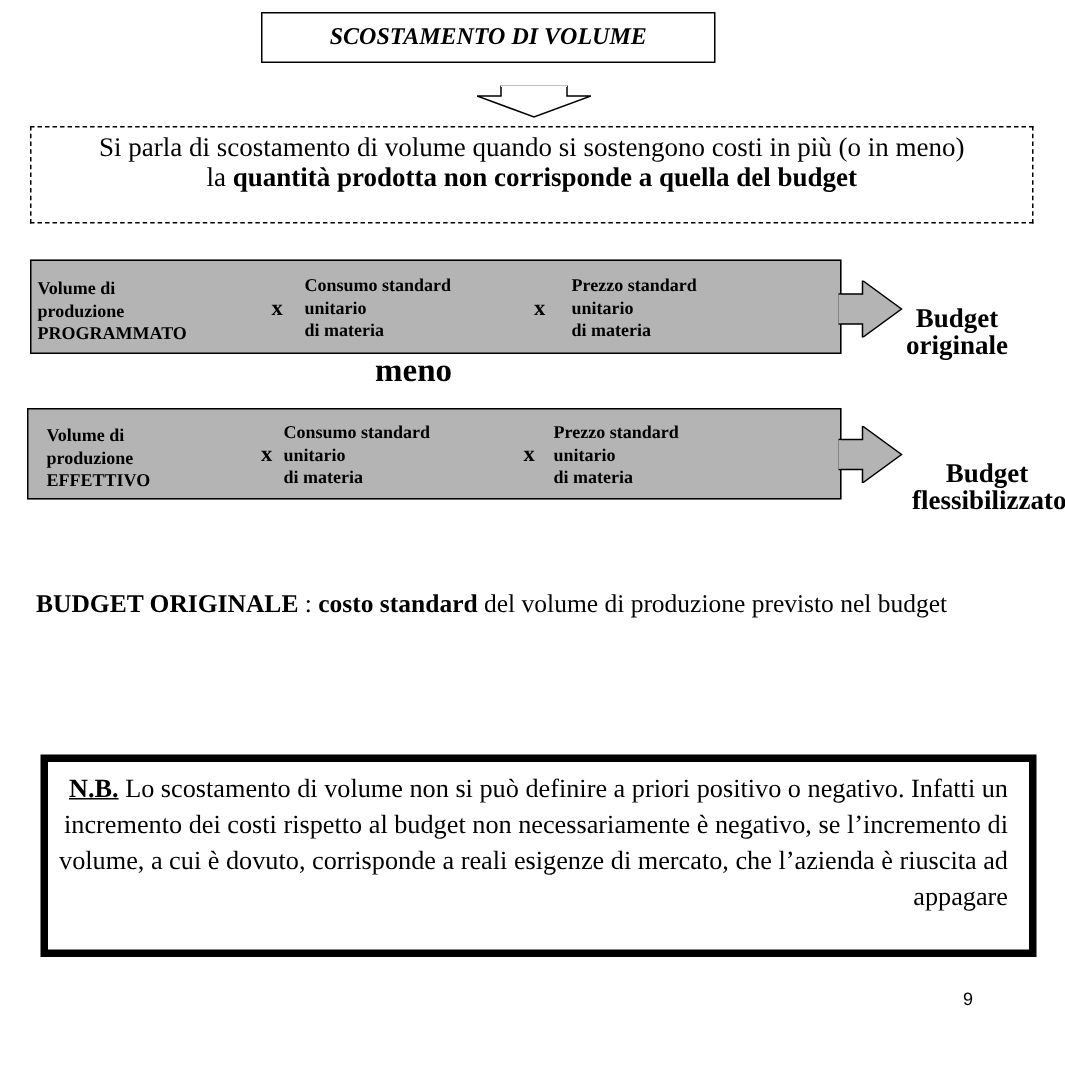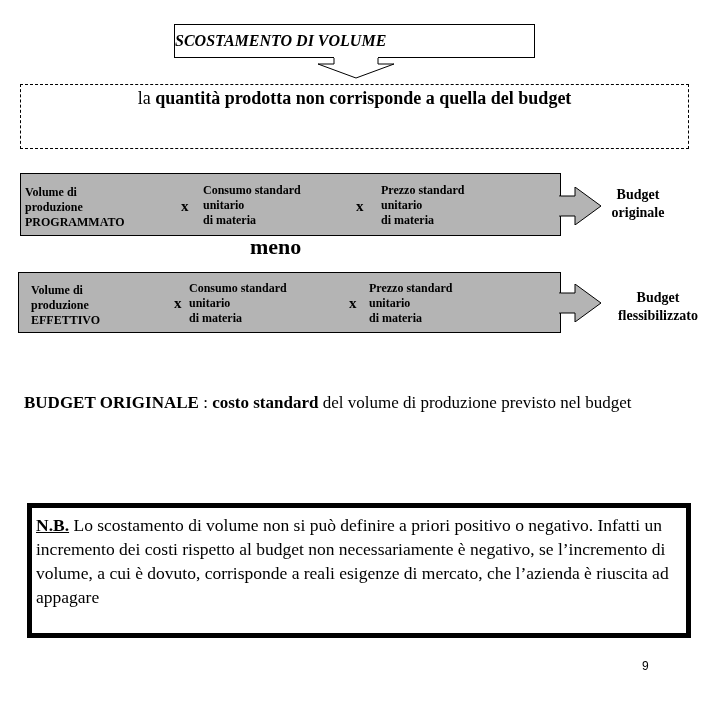--- a/index.html
+++ b/index.html
@@ -1,68 +1,69 @@
 <!DOCTYPE html>
 <html><head>
 <meta charset="utf-8">
 <style>
   html, body { margin:0; padding:0; background:#ffffff; }
   body { width:710px; height:720px; position:relative; overflow:hidden;
          font-family:"Liberation Serif", "DejaVu Serif", serif; color:#000; }
   .abs { position:absolute; }
 
   
-  .title-box { left:174px; top:24px; width:361px; height:34px; border:1px solid #000;
-               background:#fff; display:flex; align-items:center; 
+  .title-box { left:174px; top:8px; width:303px; height:34px; border:1px solid #000;
+               background:#fff; display:flex; align-items:center; justify-content:center;
                font-style:italic; font-weight:bold; font-size:16px; box-sizing:border-box; }
   .title-arrow { left:318px; top:57px; }
 
   
   .dashed-box { left:20px; top:84px; width:669px; height:65px; border:1px dashed #000;
                 box-sizing:border-box; text-align:center; font-size:18px; line-height:20px;
                 padding-top:3px; }
   .dashed-box b { font-weight:bold; }
 
   
   .formula { background:#b4b4b4; border:1px solid #000; box-sizing:border-box; }
   .row1 { left:20px; top:173px; width:541px; height:63px; }
   .row2 { left:18px; top:272px; width:543px; height:61px; }
   .cell { position:absolute; text-align:left; font-size:12px; line-height:15px; font-weight:bold; }
   .cell .n { font-weight:bold; }
   .op { position:absolute; font-size:15px; font-weight:bold; }
 
   .arrow-svg { position:absolute; }
-  .result-label { position:absolute; text-align:center; font-size:14px; font-weight:bold; line-height:18px; }
+  .result-label { position:absolute; text-align:center; font-size:18px; font-weight:bold; line-height:18px;margin-top:17px; }
 
   .meno { left:250px; top:234px; font-size:22px; font-weight:bold; }
 
   
   .defs { left:24px; top:393px; width:670px; font-size:17px; line-height:19px; }
   .defs p { margin:0 0 2px 0; }
 
   
   .nb-box { left:27px; top:503px; width:664px; height:135px; border:5px solid #000;
-            box-sizing:border-box; text-align:left; font-size:17.5px; line-height:24px;
+            box-sizing:border-box; text-align:right; font-size:17.5px; line-height:24px;
             padding:5px 14px 0 4px; }
   .nb-label { font-weight:bold; text-decoration:underline; }
 
   .page-num { left:642px; top:659px; font-family:"Liberation Sans", sans-serif; font-size:12px; }
 </style>
 </head>
 <body>
 
 <div class="abs title-box">
   <span>SCOSTAMENTO DI VOLUME</span>
 </div>
 <svg class="abs title-arrow" width="76" height="22" viewBox="0 0 76 22">
   <polygon points="16,0 16,7 0,7 38,21 76,7 60,7 60,0" fill="#fff" stroke="#000" stroke-width="1"></polygon>
   <line x1="16" y1="0" x2="60" y2="0" stroke="#fff" stroke-width="2"></line>
 </svg>
 
 <div class="abs dashed-box">
+  <div>Si parla di scostamento di volume quando si sostengono costi in più (o in meno)</div>
   <div><span>la </span><b>quantità prodotta non corrisponde a quella del budget</b></div>
 </div>
 
 <div class="abs formula row1">
   <div class="cell" style="left:4px; top:11px; width:130px;">
     <div>Volume di</div>
     <div>produzione</div>
     <div class="n">PROGRAMMATO</div>
   </div>
   <div class="op" style="left:160px; top:24px;">x</div>

